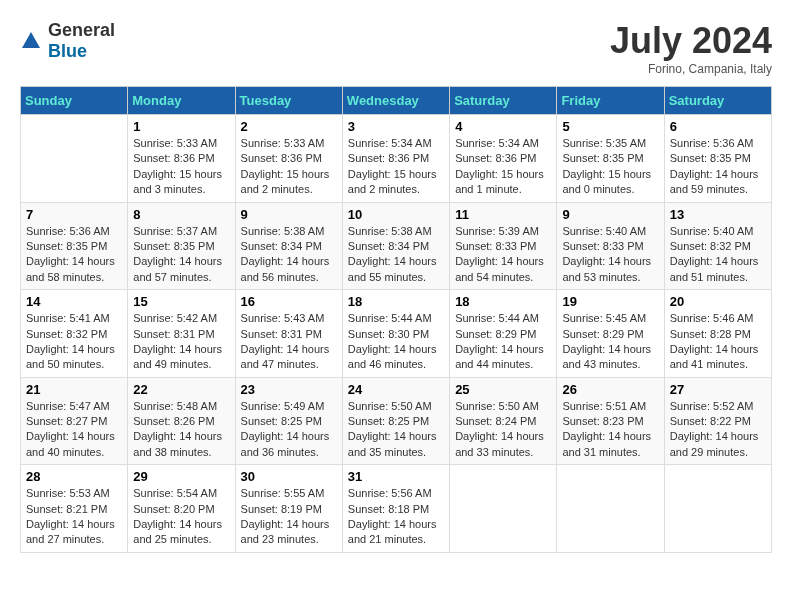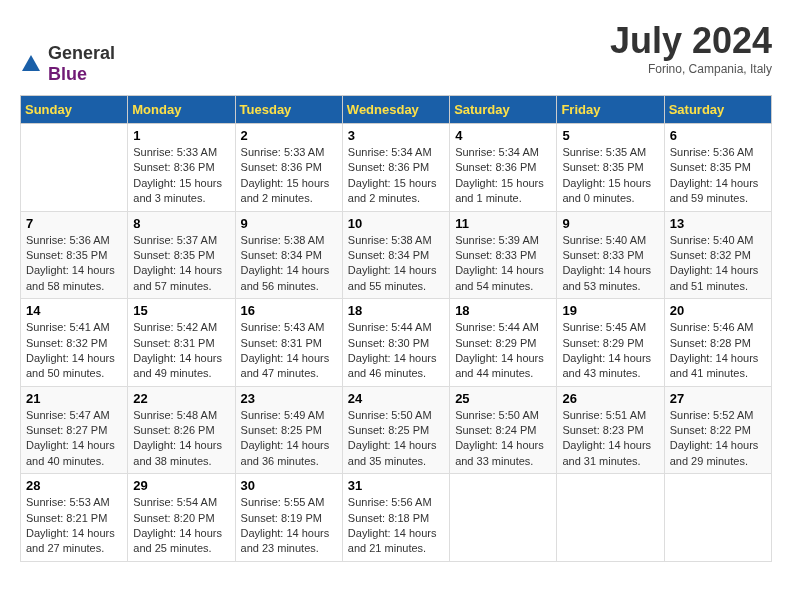--- a/index.html
+++ b/index.html
@@ -13,42 +13,41 @@
     .header {
       display: flex;
       justify-content: space-between;
       align-items: flex-start;
       margin-bottom: 10px;
     }
     .logo {
       display: flex;
       align-items: center;
       gap: 4px;
-      margin-top: 23px;
     }
     .title-block {
       text-align: right;
     }
     .month-year {
       font-size: 36px;
       font-weight: bold;
       color: #333;
     }
     .location {
       font-size: 12px;
       color: #555;
     }
     .calendar {
       width: 100%;
       border-collapse: collapse;
       font-size: 11px;
     }
     .calendar th {
       background-color: #1a5fa8;
-      color: #fde047;
+      color: #5eead4;
       padding: 6px 4px;
       text-align: left;
       font-size: 13px;
       font-weight: bold;
       border: 1px solid #ccc;
     }
     .calendar td {
       vertical-align: top;
       padding: 4px 5px;
       border: 1px solid #ddd;
@@ -74,21 +73,21 @@
 
 <div class="header">
   <div class="logo">
     <div style="display:flex; flex-direction:column; align-items:center; margin-right:2px;">
       <svg width="22" height="22" viewBox="0 0 22 22">
         <polygon points="11,2 20,18 2,18" fill="#1a5fa8"></polygon>
       </svg>
     </div>
     <div>
       <span style="font-size:18px; font-weight:bold; color:#333;">General</span><br>
-      <span style="font-size:18px; font-weight:bold; color:#701a75;">Blue</span>
+      <span style="font-size:18px; font-weight:bold; color:#0369a1;">Blue</span>
     </div>
   </div>
   <div class="title-block">
     <div class="month-year">July 2024</div>
     <div class="location">Forino, Campania, Italy</div>
   </div>
 </div>
 
 <table class="calendar">
   <thead>

